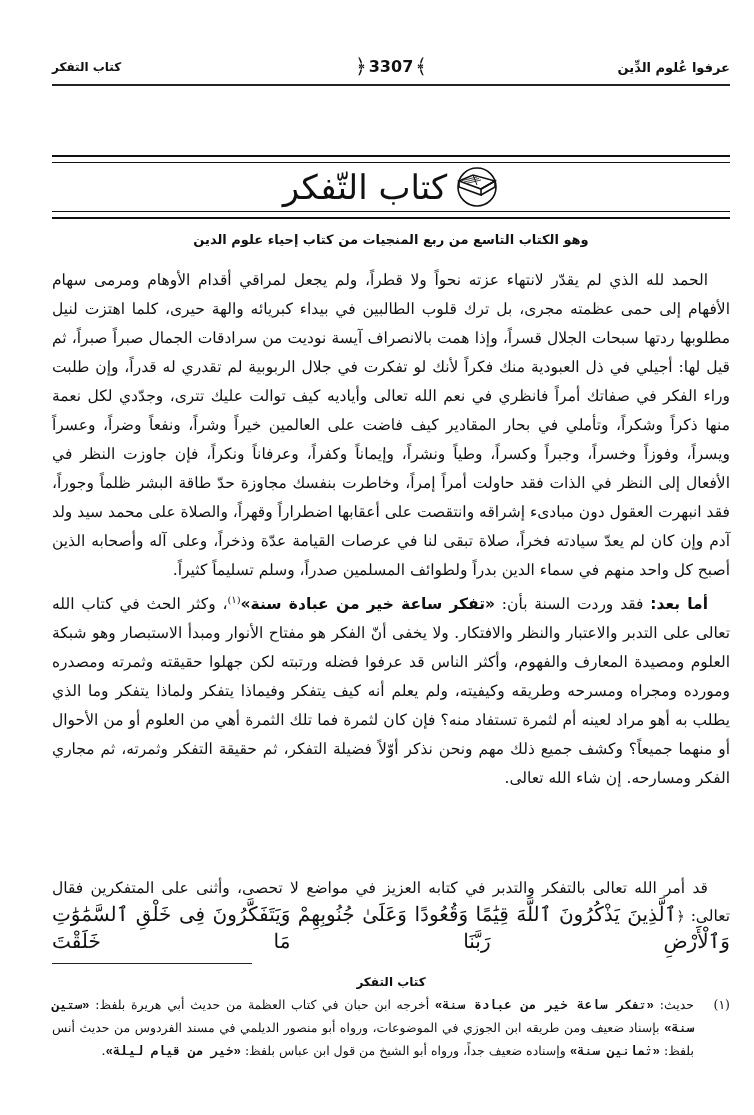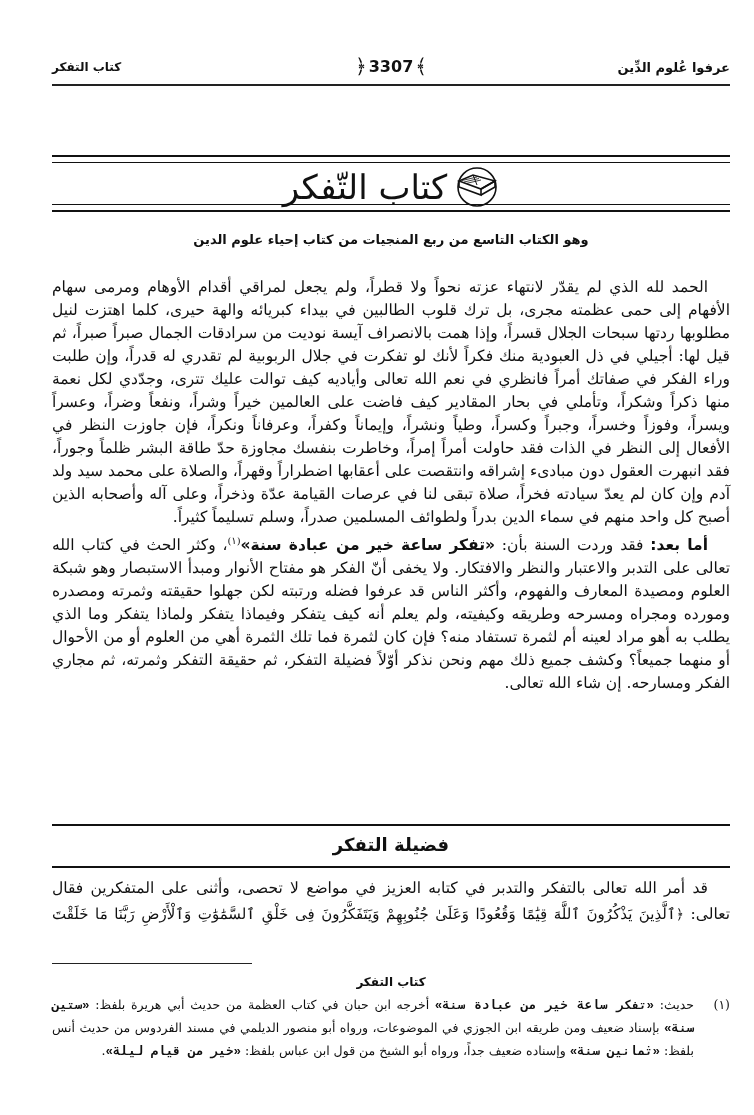--- a/index.html
+++ b/index.html
@@ -81,21 +81,21 @@
       text-align: center;
       font-size: 19px;
       letter-spacing: 1px;
     }
     
     .title-box {
       position: absolute;
       top: 155px;
       left: 0;
       right: 0;
-      height: 57px;
+      height: 64px;
     }
     .double-rule {
       position: absolute;
       left: 0;
       right: 0;
       height: 5px;
       border-top: 2px solid #111;
       border-bottom: 1px solid #111;
     }
     .double-rule.top { top: 0; }
@@ -127,25 +127,25 @@
       left: 0;
       right: 0;
       text-align: center;
       font-family: "DejaVu Sans", sans-serif;
       font-weight: bold;
       font-size: 13px;
     }
     
     .body-text {
       position: absolute;
-      top: 276px;
+      top: 266px;
       left: 0;
       right: 0;
       font-size: 15.5px;
-      line-height: 23px;
+      line-height: 29px;
       text-align: justify;
       text-align-last: right;
     }
     .body-text p {
       margin: 0;
       text-indent: 22px;
     }
     .body-text .lead {
       font-family: "DejaVu Sans", sans-serif;
       font-weight: bold;
@@ -181,21 +181,21 @@
       font-size: 15.5px;
       line-height: 25.6px;
       text-align: justify;
       text-align-last: justify;
     }
     .section-body p {
       margin: 0;
       text-indent: 22px;
     }
     .quran {
-      font-size: 15px;
+      font-size: 20px;
     }
     .quran-bracket {
       font-size: 14px;
     }
     
     .footnote-rule {
       position: absolute;
       top: 963px;
       left: 0;
       width: 200px;
@@ -269,21 +269,20 @@
     <div class="double-rule bottom"></div>
   </div>
 
   <div class="subtitle">وهو الكتاب التاسع من ربع المنجيات من كتاب إحياء علوم الدين</div>
 
   <div class="body-text">
     <p>الحمد لله الذي لم يقدّر لانتهاء عزته نحواً ولا قطراً، ولم يجعل لمراقي أقدام الأوهام ومرمى سهام الأفهام إلى حمى عظمته مجرى، بل ترك قلوب الطالبين في بيداء كبريائه والهة حيرى، كلما اهتزت لنيل مطلوبها ردتها سبحات الجلال قسراً، وإذا همت بالانصراف آيسة نوديت من سرادقات الجمال صبراً صبراً، ثم قيل لها: أجيلي في ذل العبودية منك فكراً لأنك لو تفكرت في جلال الربوبية لم تقدري له قدراً، وإن طلبت وراء الفكر في صفاتك أمراً فانظري في نعم الله تعالى وأياديه كيف توالت عليك تترى، وجدّدي لكل نعمة منها ذكراً وشكراً، وتأملي في بحار المقادير كيف فاضت على العالمين خيراً وشراً، ونفعاً وضراً، وعسراً ويسراً، وفوزاً وخسراً، وجبراً وكسراً، وطياً ونشراً، وإيماناً وكفراً، وعرفاناً ونكراً، فإن جاوزت النظر في الأفعال إلى النظر في الذات فقد حاولت أمراً إمراً، وخاطرت بنفسك مجاوزة حدّ طاقة البشر ظلماً وجوراً، فقد انبهرت العقول دون مبادىء إشراقه وانتقصت على أعقابها اضطراراً وقهراً، والصلاة على محمد سيد ولد آدم وإن كان لم يعدّ سيادته فخراً، صلاة تبقى لنا في عرصات القيامة عدّة وذخراً، وعلى آله وأصحابه الذين أصبح كل واحد منهم في سماء الدين بدراً ولطوائف المسلمين صدراً، وسلم تسليماً كثيراً.</p>
     <p><span class="lead">أما بعد:</span><span> فقد وردت السنة بأن: </span><span class="bold-quote">«تفكر ساعة خير من عبادة سنة»</span><sup class="fn">(١)</sup><span>، وكثر الحث في كتاب الله تعالى على التدبر والاعتبار والنظر والافتكار. ولا يخفى أنّ الفكر هو مفتاح الأنوار ومبدأ الاستبصار وهو شبكة العلوم ومصيدة المعارف والفهوم، وأكثر الناس قد عرفوا فضله ورتبته لكن جهلوا حقيقته وثمرته ومصدره ومورده ومجراه ومسرحه وطريقه وكيفيته، ولم يعلم أنه كيف يتفكر وفيماذا يتفكر ولماذا يتفكر وما الذي يطلب به أهو مراد لعينه أم لثمرة تستفاد منه؟ فإن كان لثمرة فما تلك الثمرة أهي من العلوم أو من الأحوال أو منهما جميعاً؟ وكشف جميع ذلك مهم ونحن نذكر أوّلاً فضيلة التفكر، ثم حقيقة التفكر وثمرته، ثم مجاري الفكر ومسارحه. إن شاء الله تعالى.</span></p>
   </div>
 
-  <div class="section-heading">فضيلة التفكر</div>
 
   <div class="section-body">
     <p><span>قد أمر الله تعالى بالتفكر والتدبر في كتابه العزيز في مواضع لا تحصى، وأثنى على المتفكرين فقال تعالى: </span><span class="quran-bracket">﴿</span><span class="quran">ٱلَّذِينَ يَذْكُرُونَ ٱللَّهَ قِيَٰمًا وَقُعُودًا وَعَلَىٰ جُنُوبِهِمْ وَيَتَفَكَّرُونَ فِى خَلْقِ ٱلسَّمَٰوَٰتِ وَٱلْأَرْضِ رَبَّنَا مَا خَلَقْتَ</span></p>
   </div>
 
   <div class="footnote-rule"></div>
   <div class="footnote-title">كتاب التفكر</div>
   <div class="footnotes">
     <div class="footnote">
       <span class="fn-num">(١)</span>

